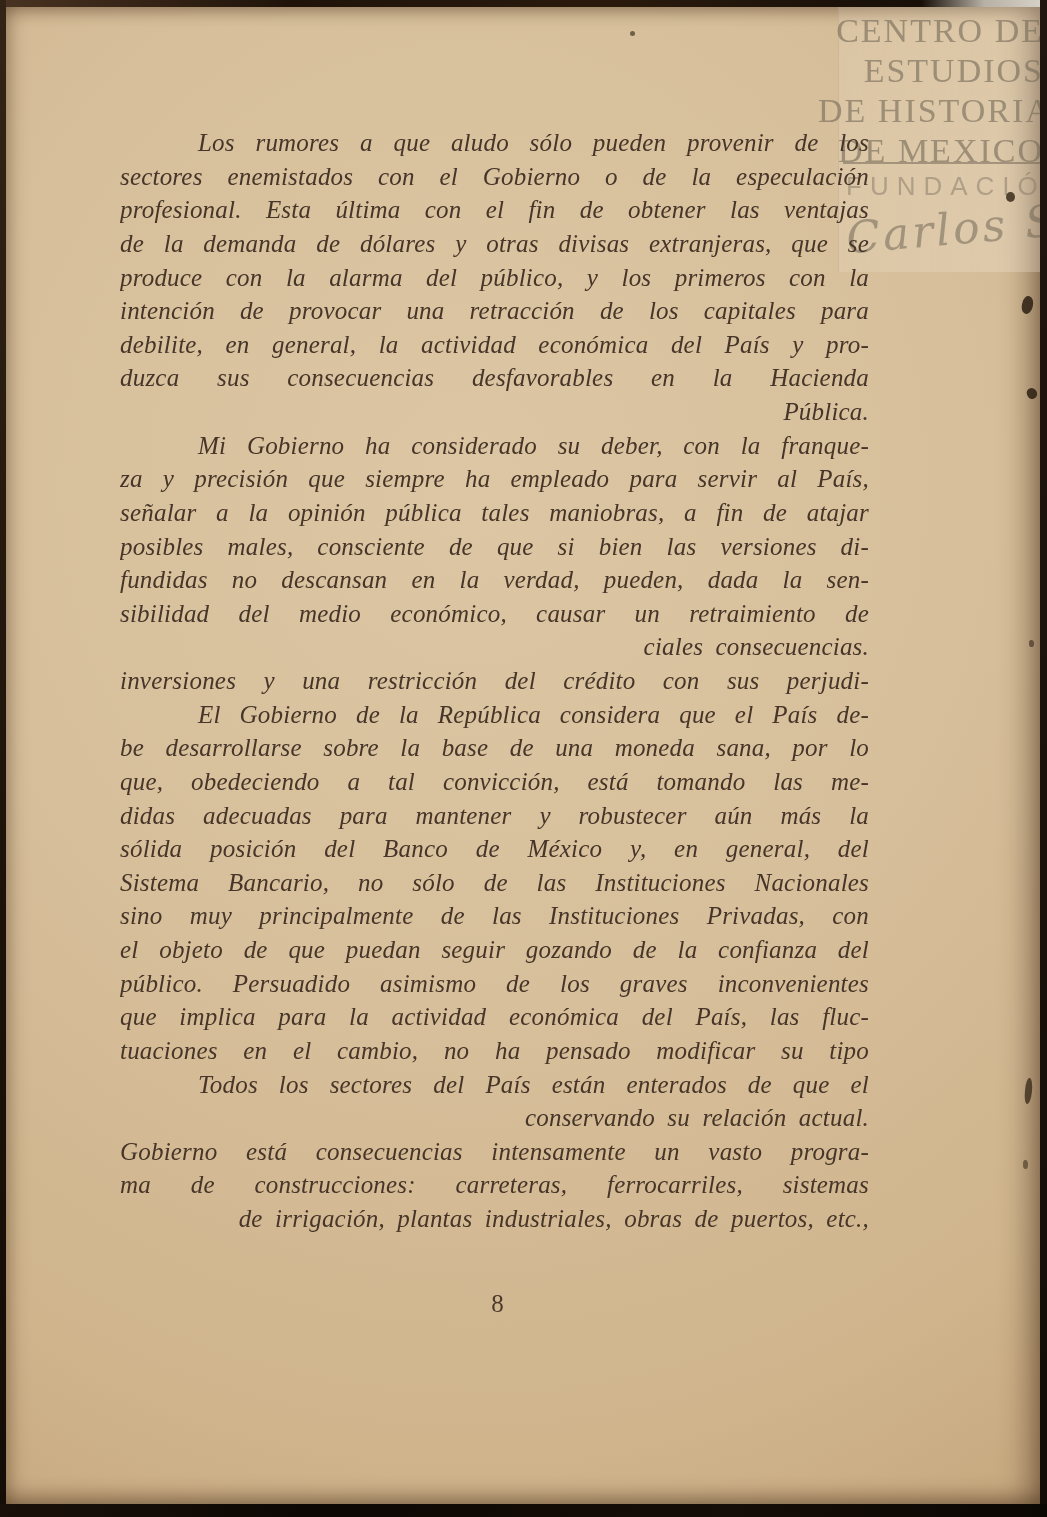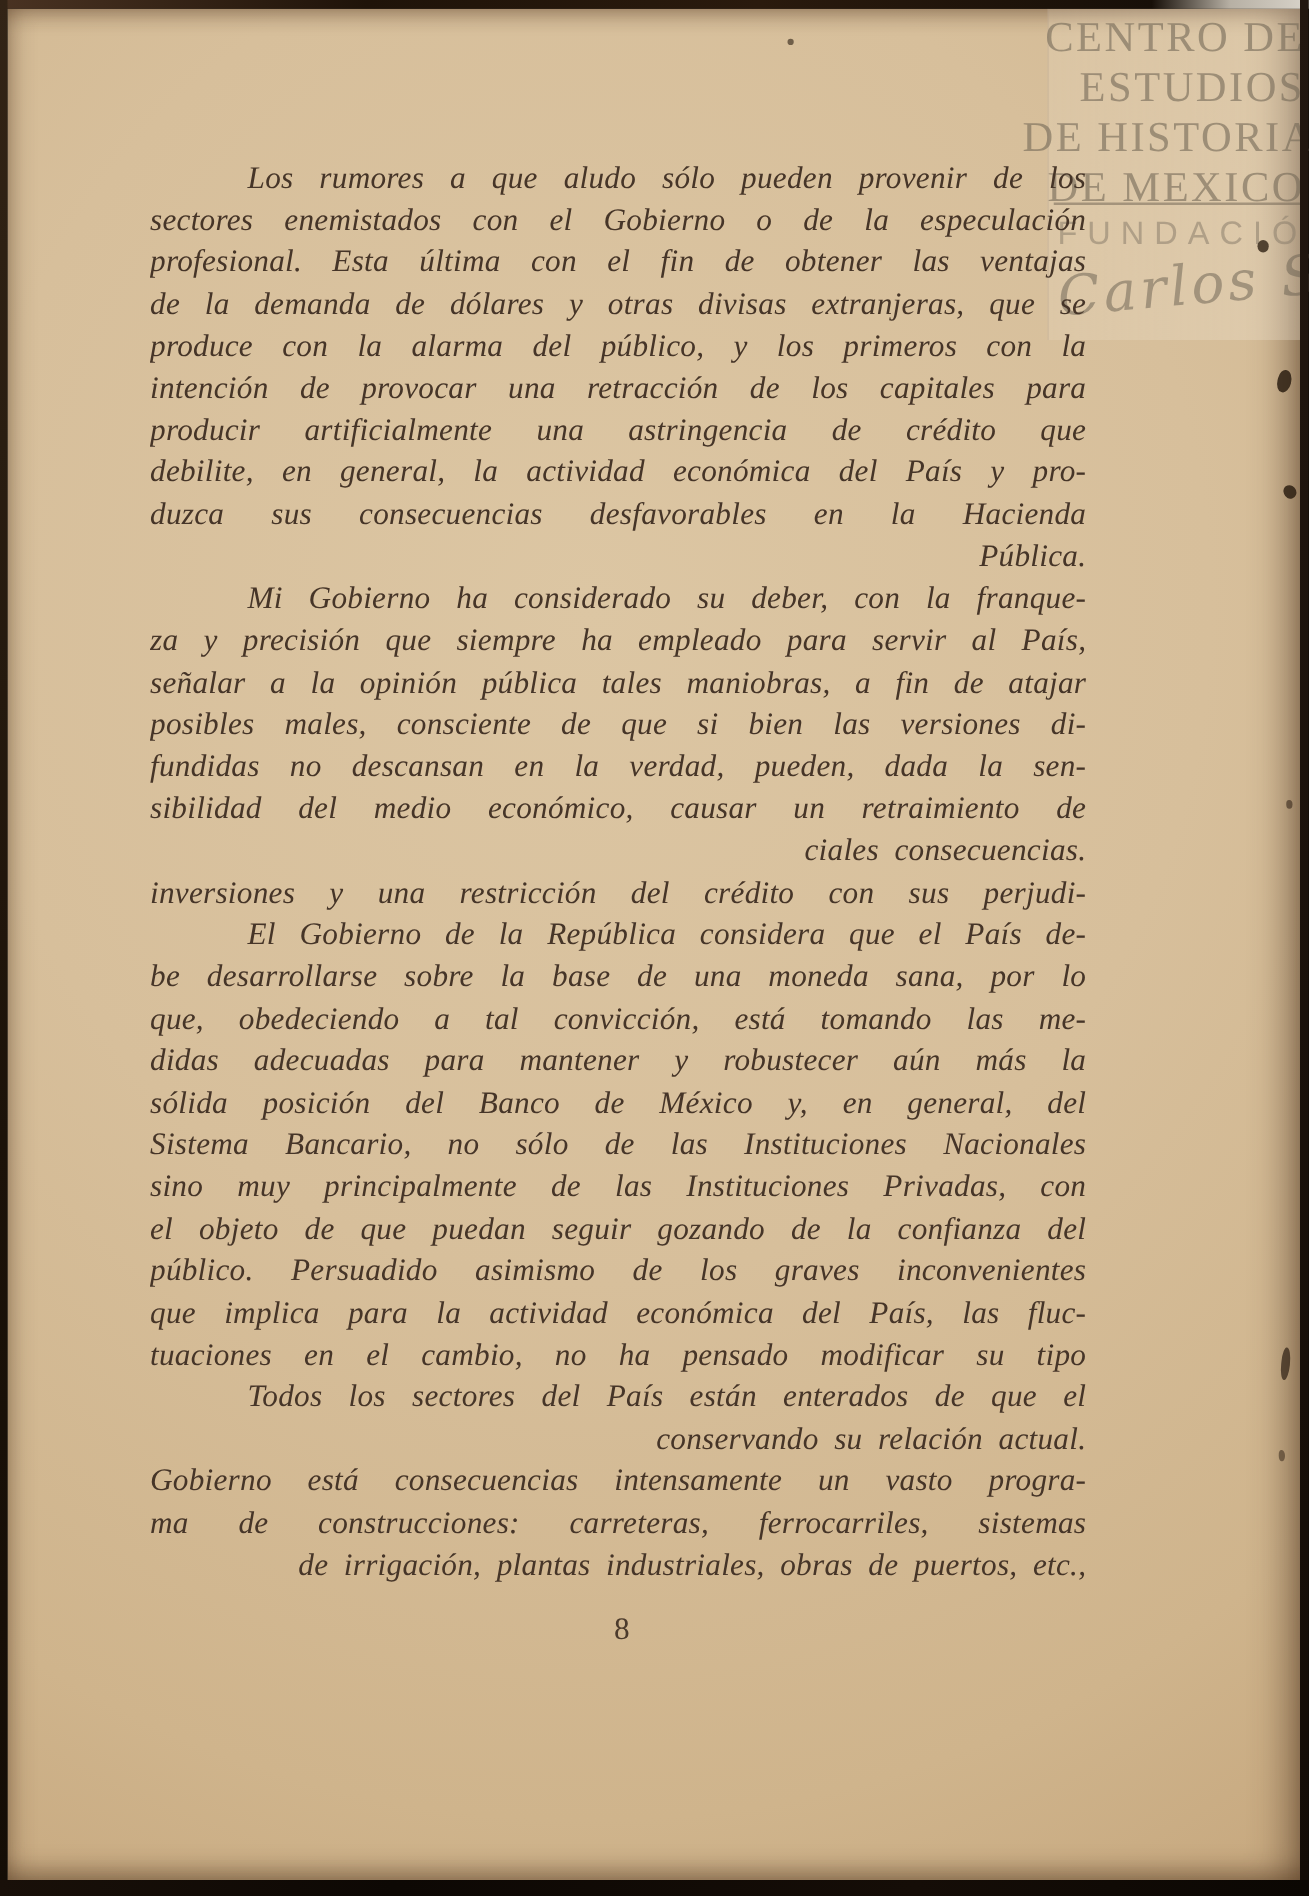--- a/index.html
+++ b/index.html
@@ -110,21 +110,20 @@
     <div class="wm-signature">Carlos Slim</div>
     <div class="wm-dot"></div>
 
     <div class="text-block">
         <div class="line pfirst">Los rumores a que aludo sólo pueden provenir de los</div>
         <div class="line">sectores enemistados con el Gobierno o de la especulación</div>
         <div class="line">profesional. Esta última con el fin de obtener las ventajas</div>
         <div class="line">de la demanda de dólares y otras divisas extranjeras, que se</div>
         <div class="line">produce con la alarma del público, y los primeros con la</div>
         <div class="line">intención de provocar una retracción de los capitales para</div>
-        <div class="line">producir artificialmente una astringencia de crédito que</div>
         <div class="line">debilite, en general, la actividad económica del País y pro-</div>
         <div class="line">duzca sus consecuencias desfavorables en la Hacienda</div>
         <div class="line plast">Pública.</div>
         <div class="line pfirst">Mi Gobierno ha considerado su deber, con la franque-</div>
         <div class="line">za y precisión que siempre ha empleado para servir al País,</div>
         <div class="line">señalar a la opinión pública tales maniobras, a fin de atajar</div>
         <div class="line">posibles males, consciente de que si bien las versiones di-</div>
         <div class="line">fundidas no descansan en la verdad, pueden, dada la sen-</div>
         <div class="line">sibilidad del medio económico, causar un retraimiento de</div>
         <div class="line plast">ciales consecuencias.</div>

